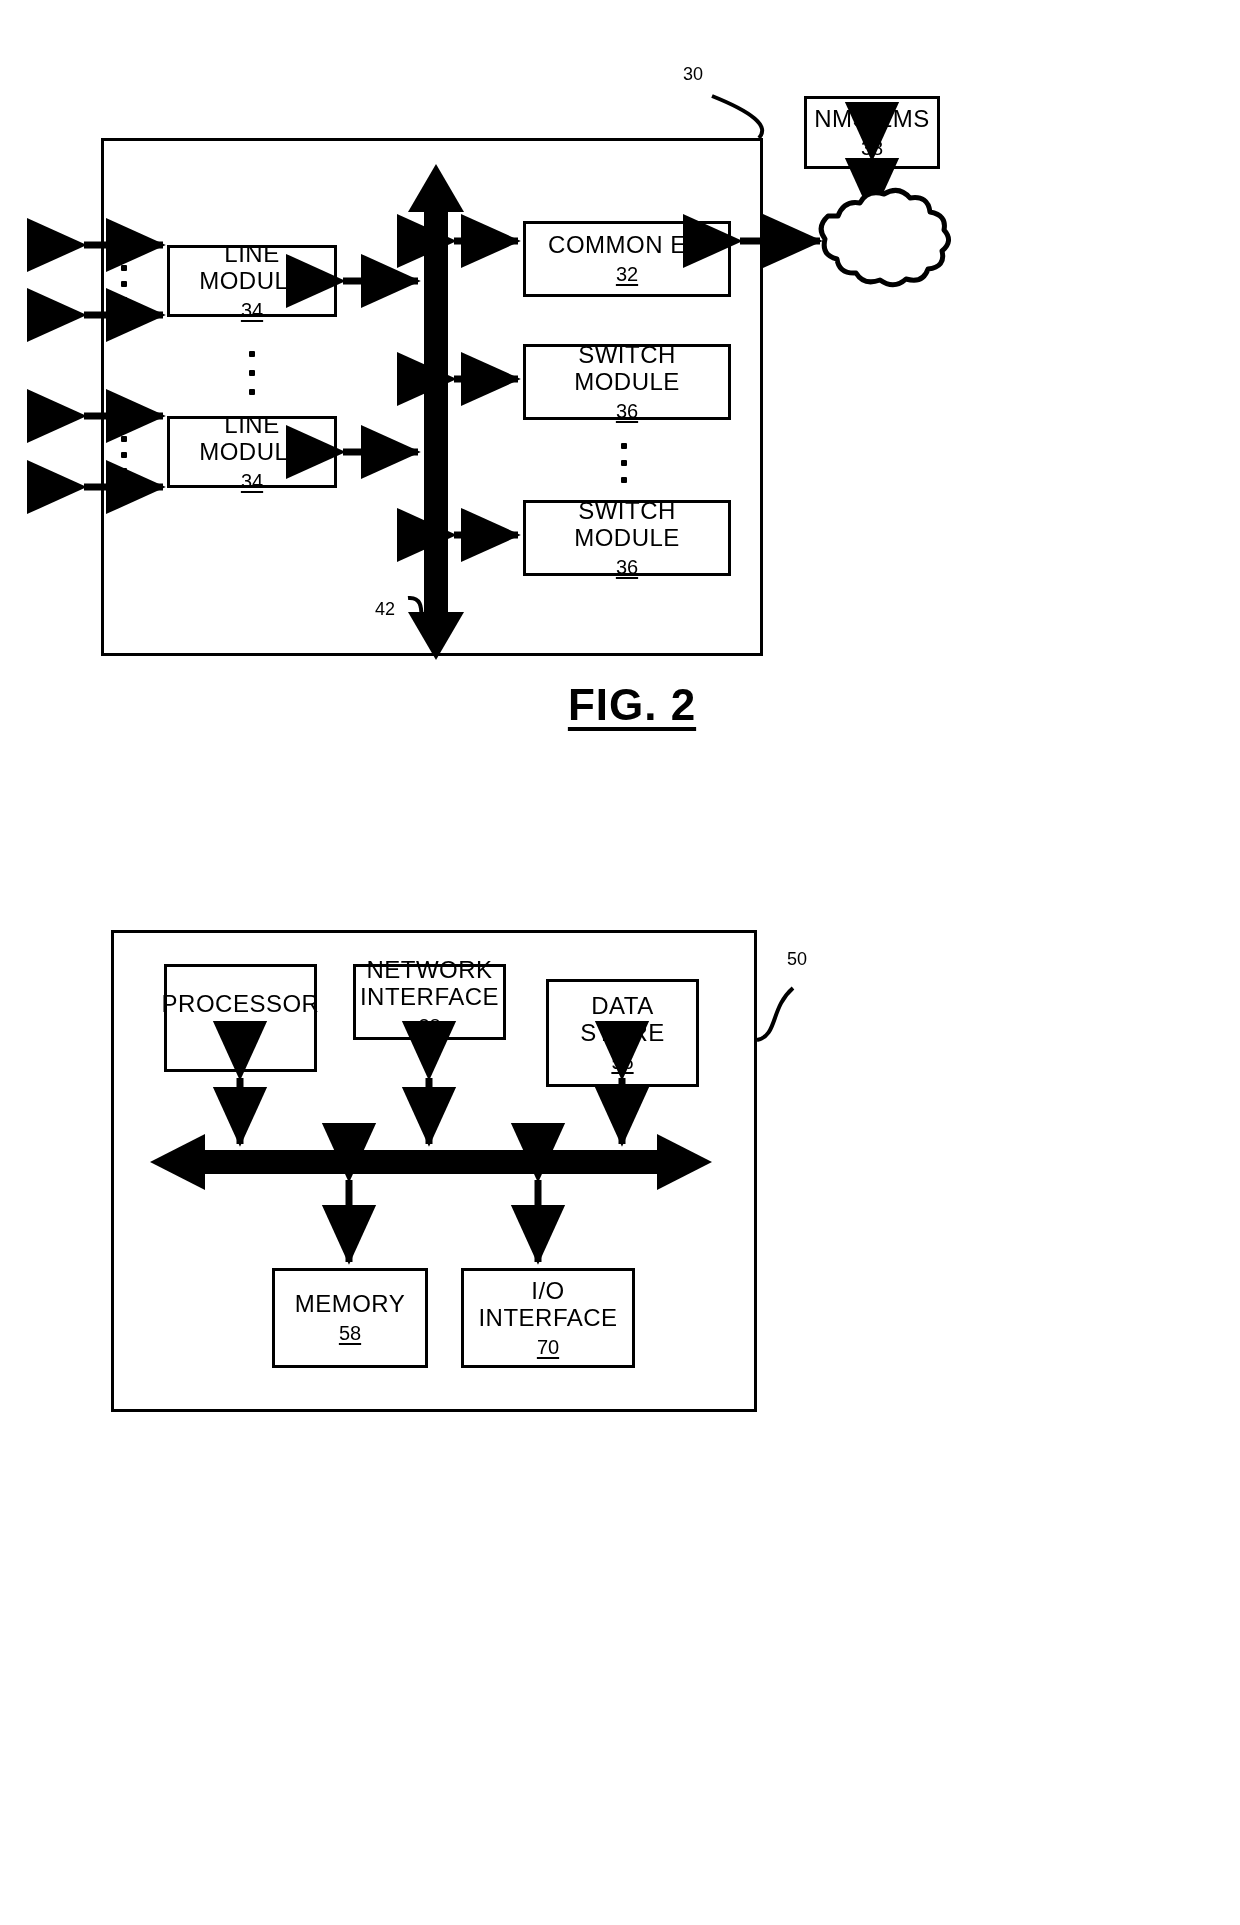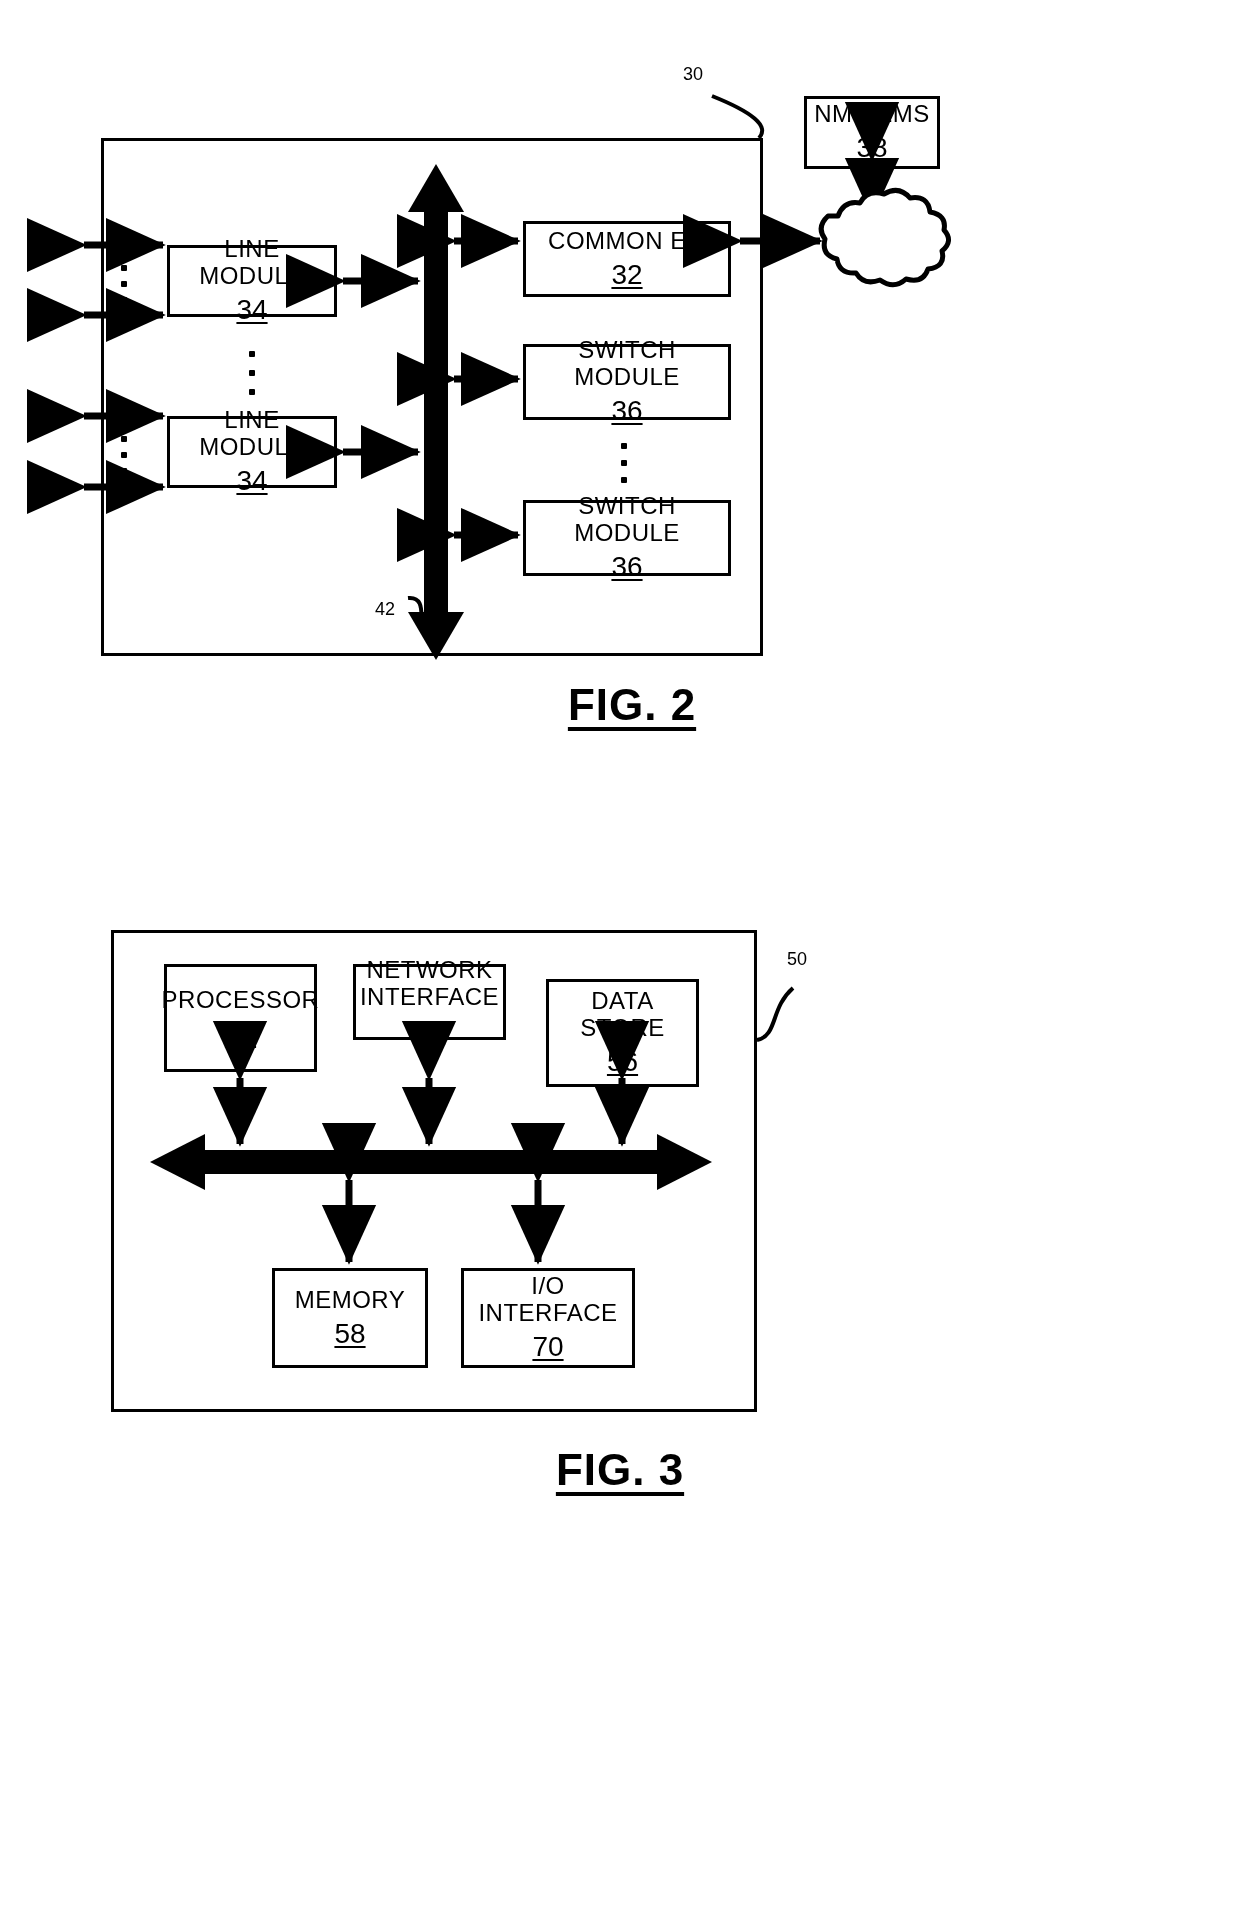--- a/index.html
+++ b/index.html
@@ -31,21 +31,21 @@
     justify-content: center;
     text-align: center;
     line-height: 1.12;
   }
   .box .lbl {
     font-size: 24px;
     letter-spacing: 0.5px;
     white-space: pre-line;
   }
   .box .num {
-    font-size: 28px;
+    font-size: 20px;
     text-decoration: underline;
     text-underline-offset: 3px;
     margin-top: 4px;
   }
 
   .outer-frame {
     position: absolute;
     box-sizing: border-box;
     border: 3px solid #000;
     background: #fff;
@@ -219,21 +219,21 @@
 
   <div class="outer-frame" style="left:111px; top:30px; width:646px; height:482px;"></div>
 
   <div class="refnum" style="left:787px; top:50px;">50</div>
 
   <div class="box" style="left:164px; top:64px; width:153px; height:108px;">
     <div class="lbl">PROCESSOR</div>
     <div class="num">50</div>
   </div>
 
-  <div class="box" style="left:353px; top:64px; width:153px; height:76px;">
+  <div class="box" style="left:353px; top:64px; width:153px; height:76px;justify-content:flex-end;">
     <div class="lbl">NETWORK
 INTERFACE</div>
     <div class="num">38</div>
   </div>
 
   <div class="box" style="left:546px; top:79px; width:153px; height:108px;">
     <div class="lbl">DATA
 STORE</div>
     <div class="num">56</div>
   </div>
@@ -271,16 +271,13 @@
 
     <line x1="622" y1="178" x2="622" y2="244" stroke="#000" stroke-width="7" marker-start="url(#bh)" marker-end="url(#bh2)"></line>
 
     <line x1="349" y1="280" x2="349" y2="362" stroke="#000" stroke-width="7" marker-start="url(#bh)" marker-end="url(#bh2)"></line>
 
     <line x1="538" y1="280" x2="538" y2="362" stroke="#000" stroke-width="7" marker-start="url(#bh)" marker-end="url(#bh2)"></line>
 
     <path d="M757,140 C778,136 770,108 793,88" fill="none" stroke="#000" stroke-width="4"></path>
   </svg>
 
-  <div class="caption" style="top:545px;">
-    <span>FIG. 3</span>
-  </div>
 </div>
 
 </body></html>

